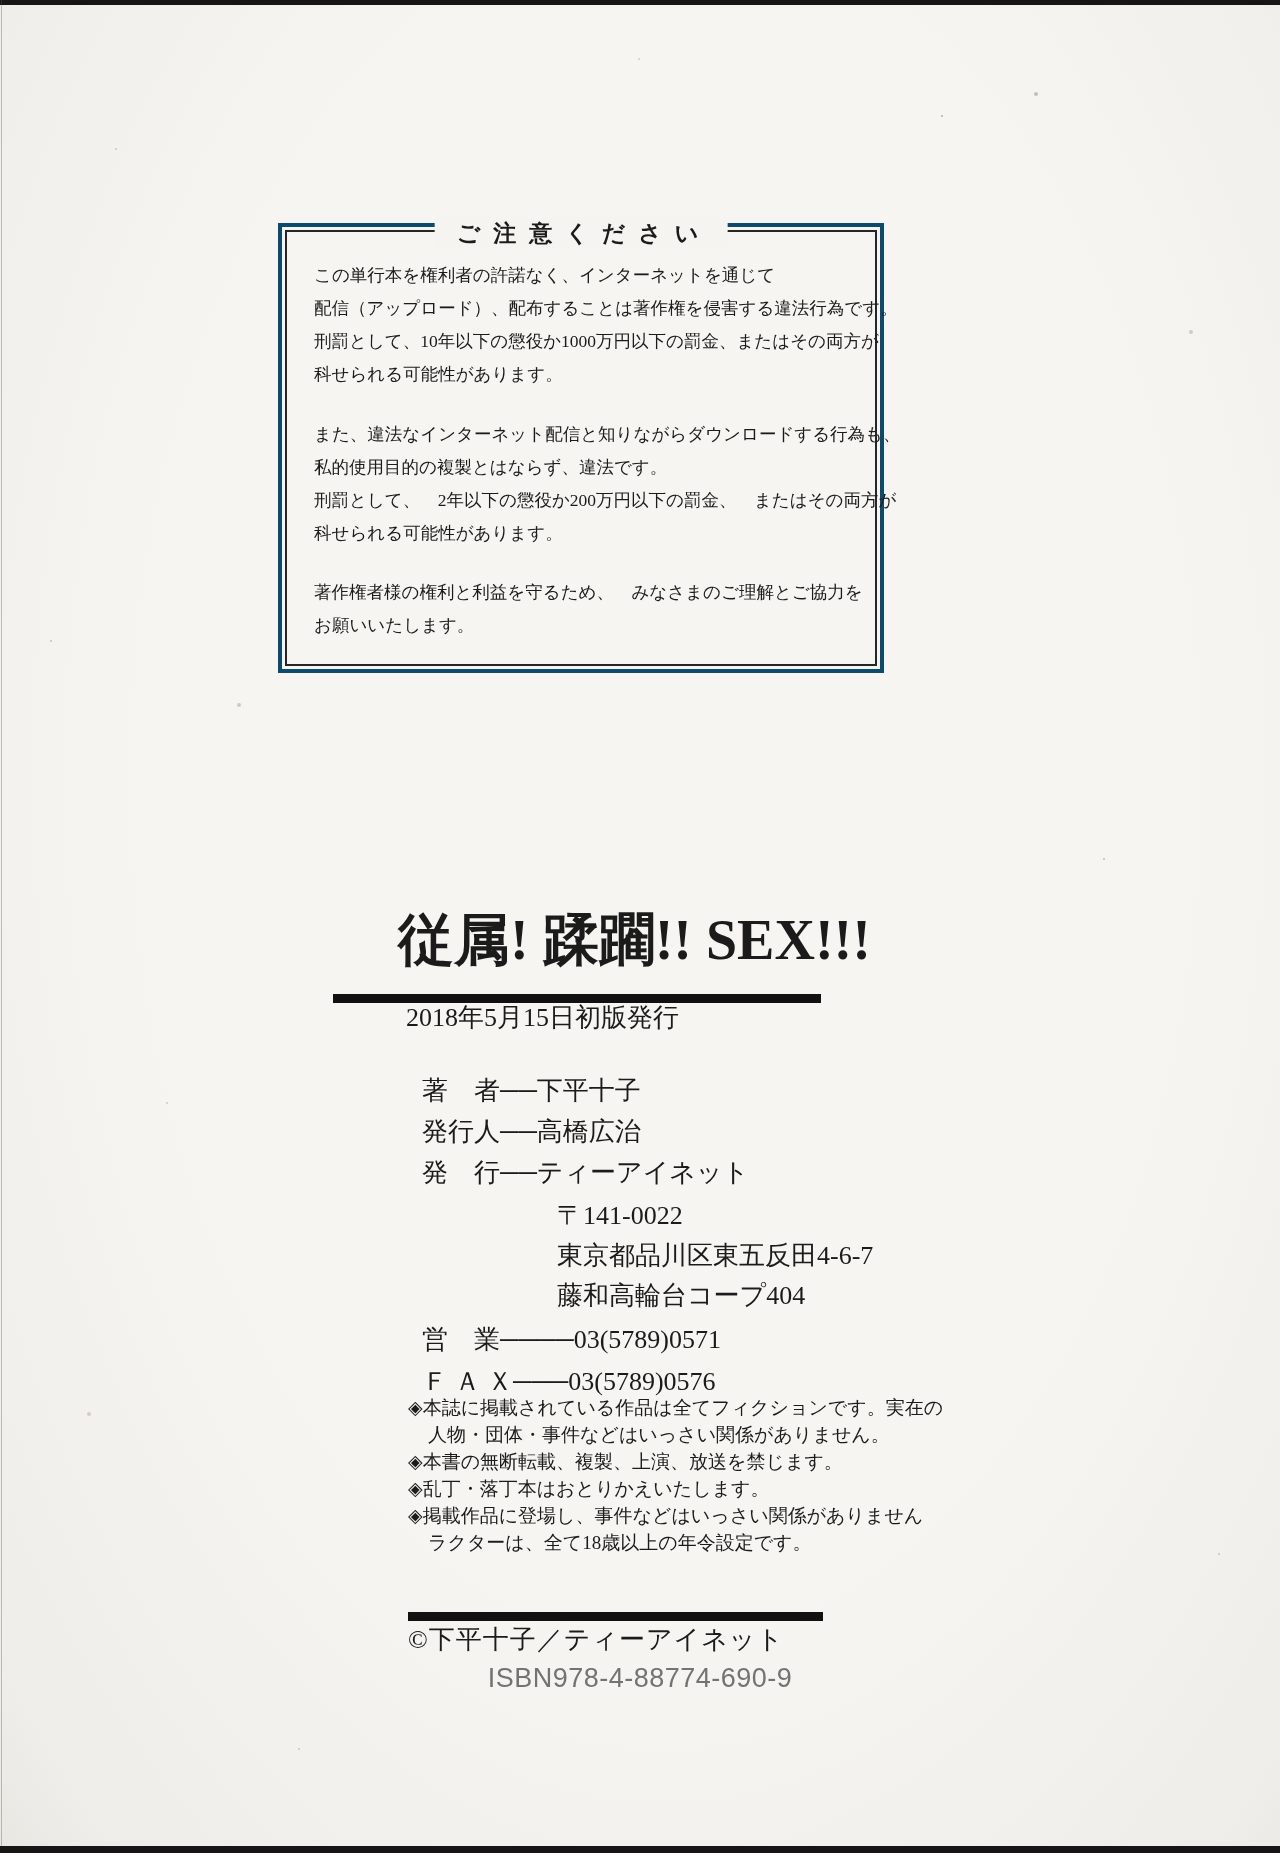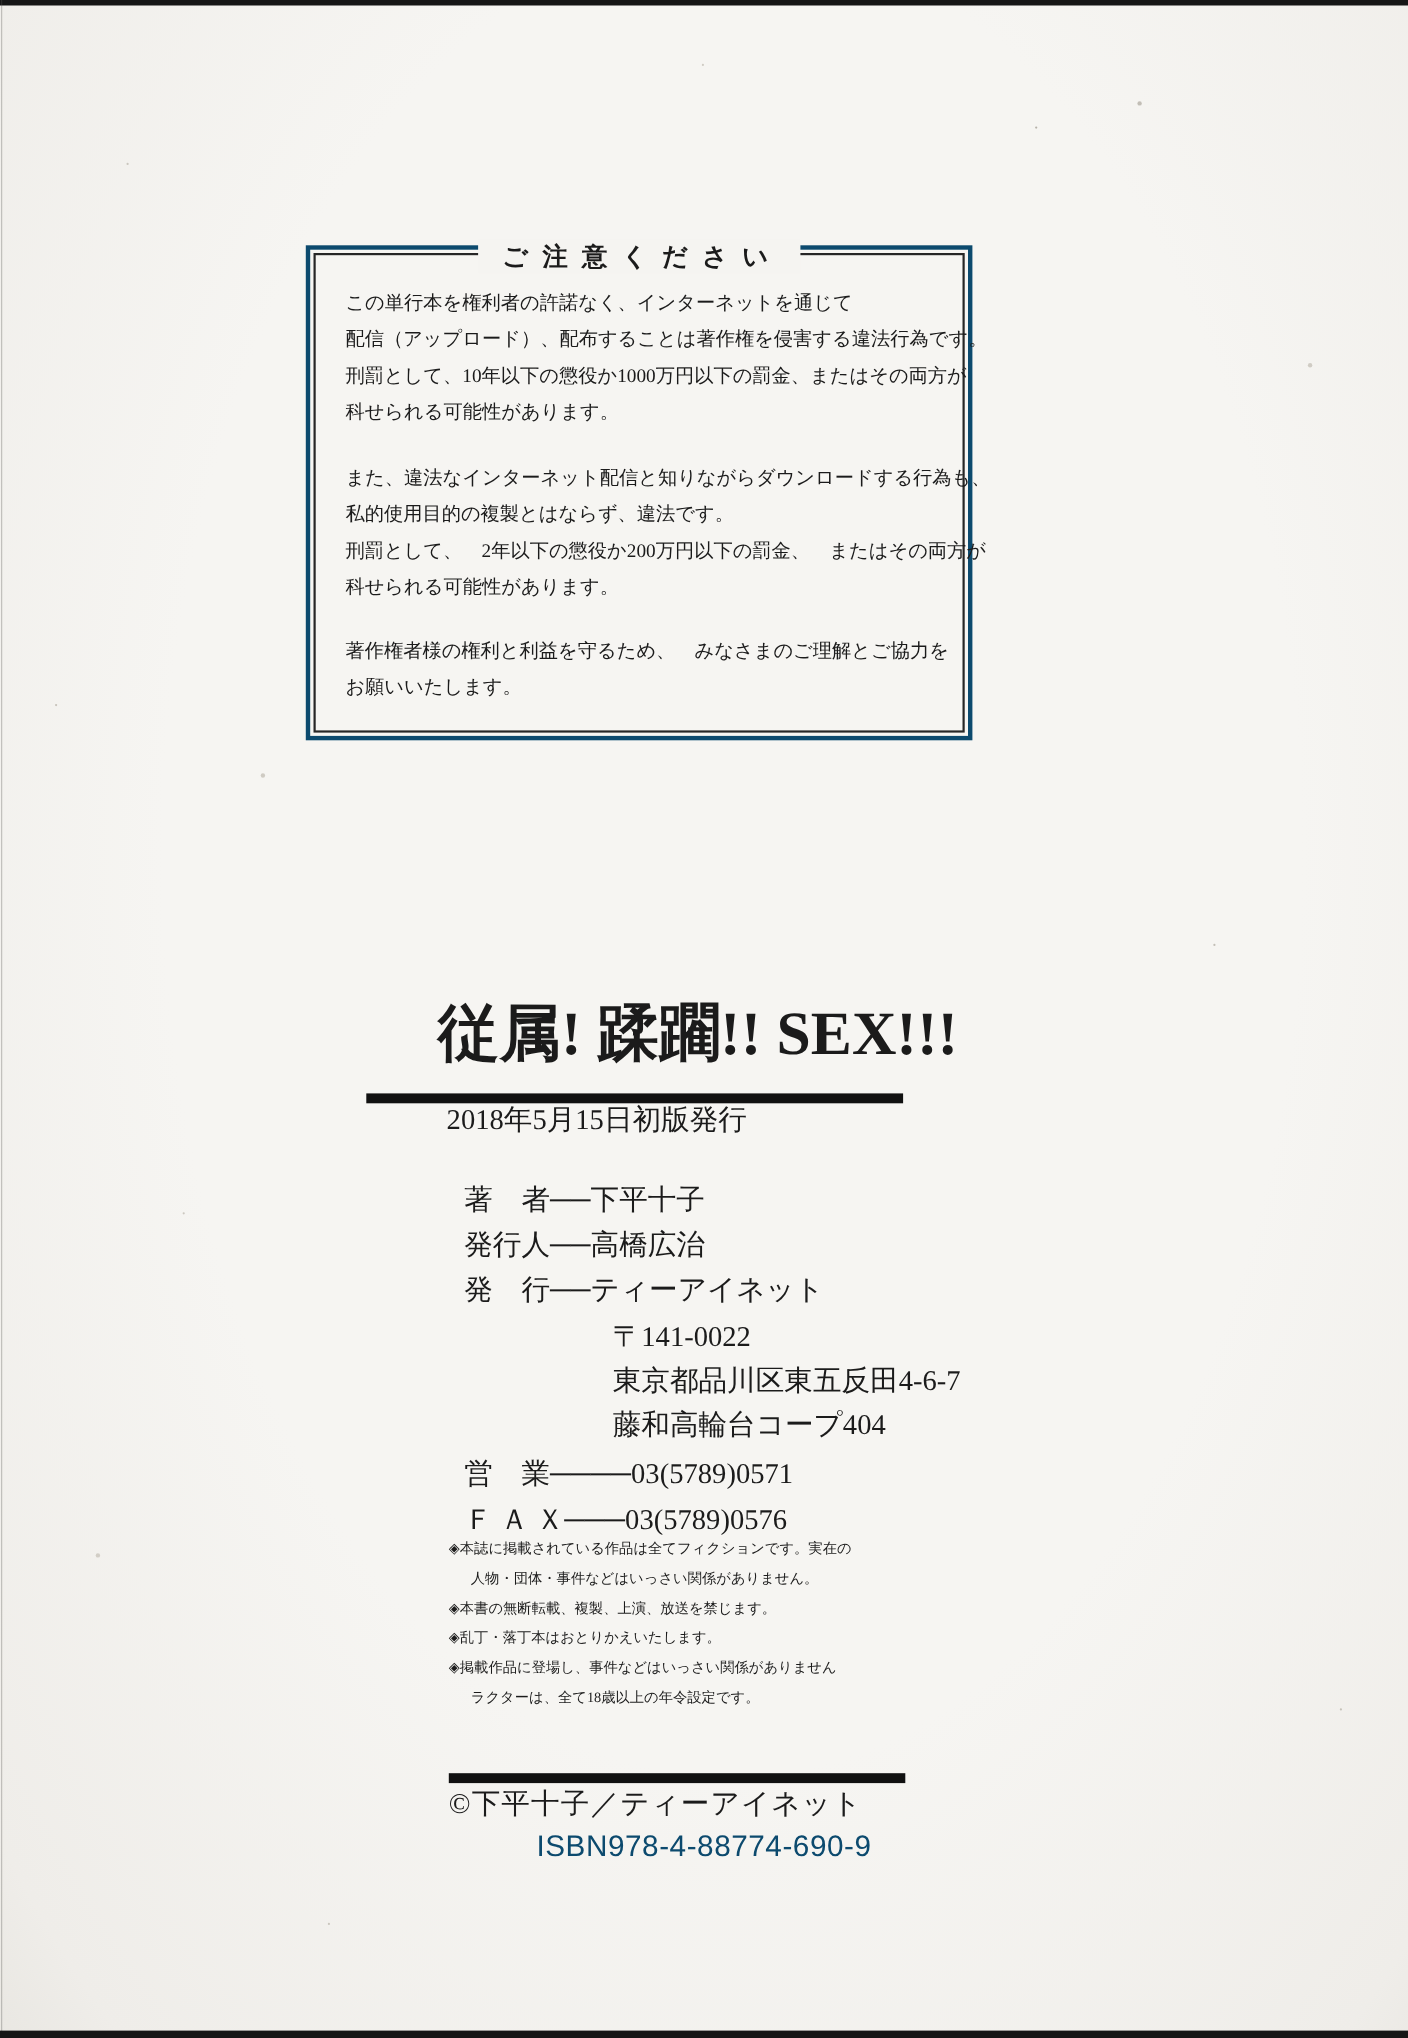--- a/index.html
+++ b/index.html
@@ -33,25 +33,25 @@
   .book-title{left:398px;top:908px;font-size:56px;font-weight:bold;letter-spacing:0px;line-height:1.15;}
   .rule{position:absolute;background:#111;}
   .rule-title{left:333px;top:994px;width:488px;height:9px;}
   .rule-footer{left:408px;top:1612px;width:415px;height:9px;}
   .edition-date{left:406px;top:1000px;font-size:26px;}
   .staff{left:422px;top:1070px;font-size:26px;line-height:41px;}
   .address{left:557px;top:1196px;font-size:26px;line-height:40px;}
   .contact{left:422px;top:1319px;font-size:26px;line-height:42px;}
   .lbl{display:inline-block;min-width:78px;}
   .dash{letter-spacing:0;}
-  .notes{left:408px;top:1394px;font-size:13px;line-height:27px;}
+  .notes{left:408px;top:1394px;font-size:19px;line-height:27px;}
   .note-line.cont{padding-left:20px;}
   .copyright{left:408px;top:1622px;font-size:26px;letter-spacing:1px;}
   .isbn{left:0;top:1663px;width:1280px;text-align:center;
-    font-family:"Liberation Sans","DejaVu Sans",sans-serif;font-size:27px;color:#0c4a6e;letter-spacing:0.5px;}
+    font-family:"Liberation Sans","DejaVu Sans",sans-serif;font-size:27px;color:#737373;letter-spacing:0.5px;}
 </style>
 </head>
 <body>
 
 <div>
 
   <div class="edge-bar edge-top"></div>
   <div class="left-hairline"></div>
   <div class="specks"></div>
 

